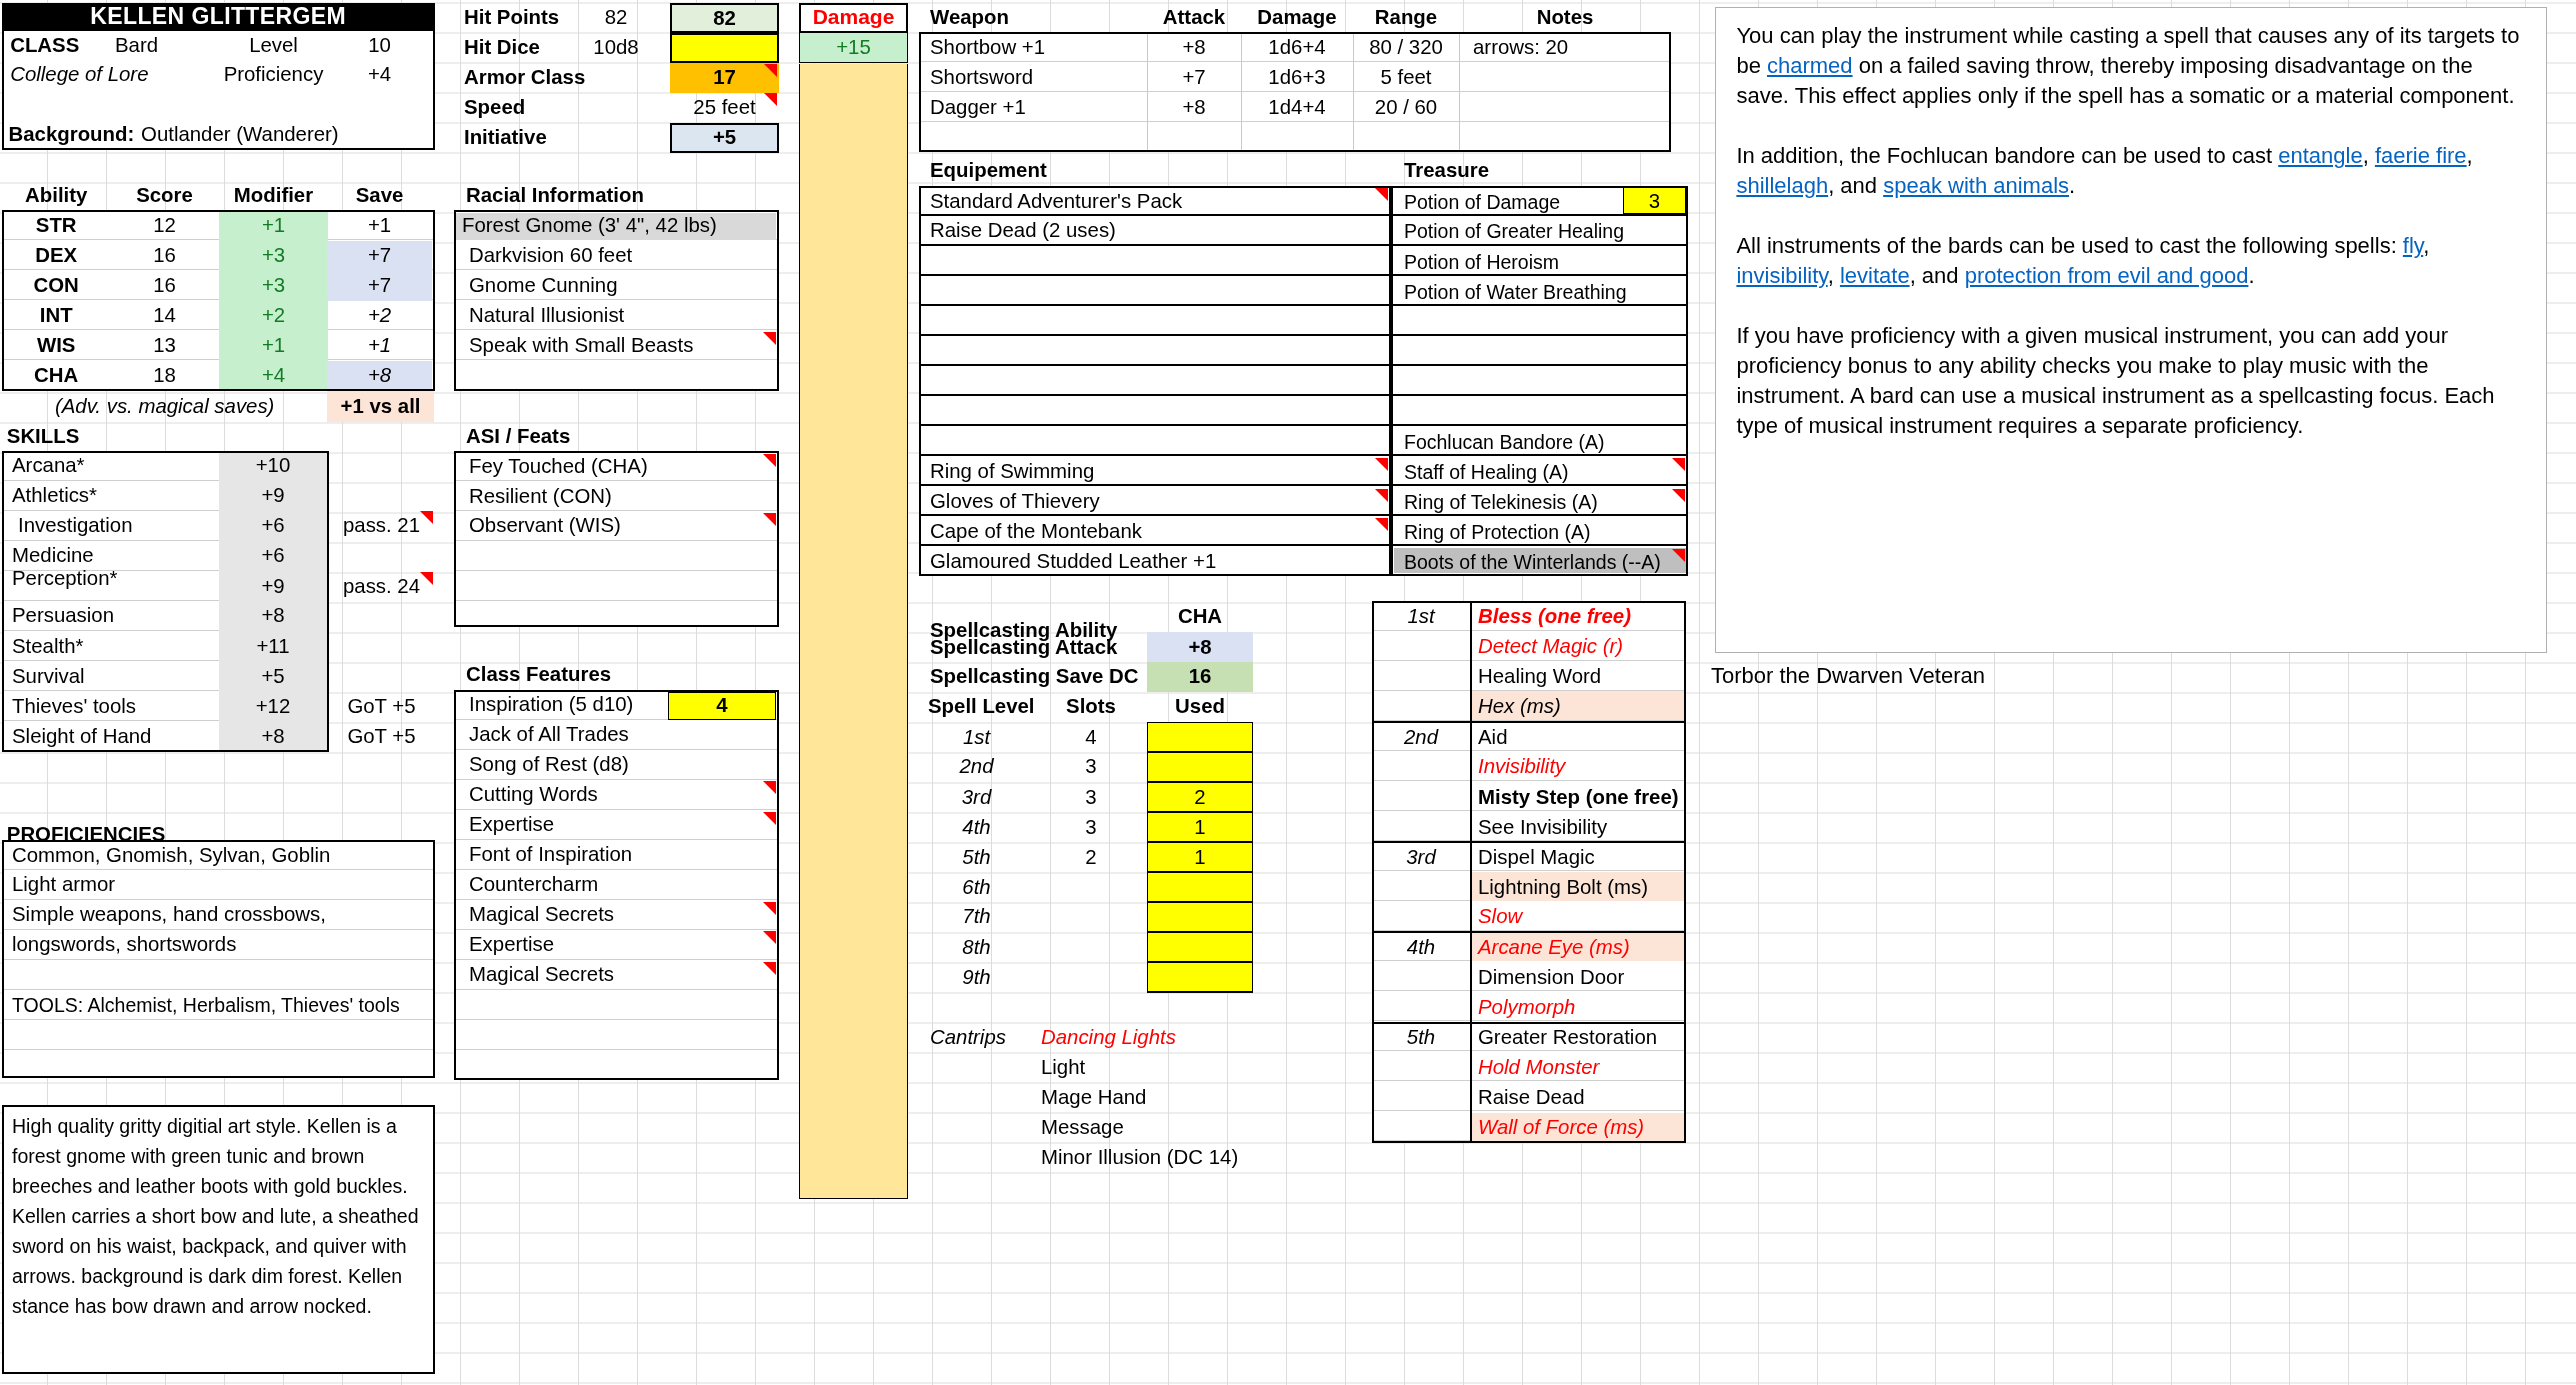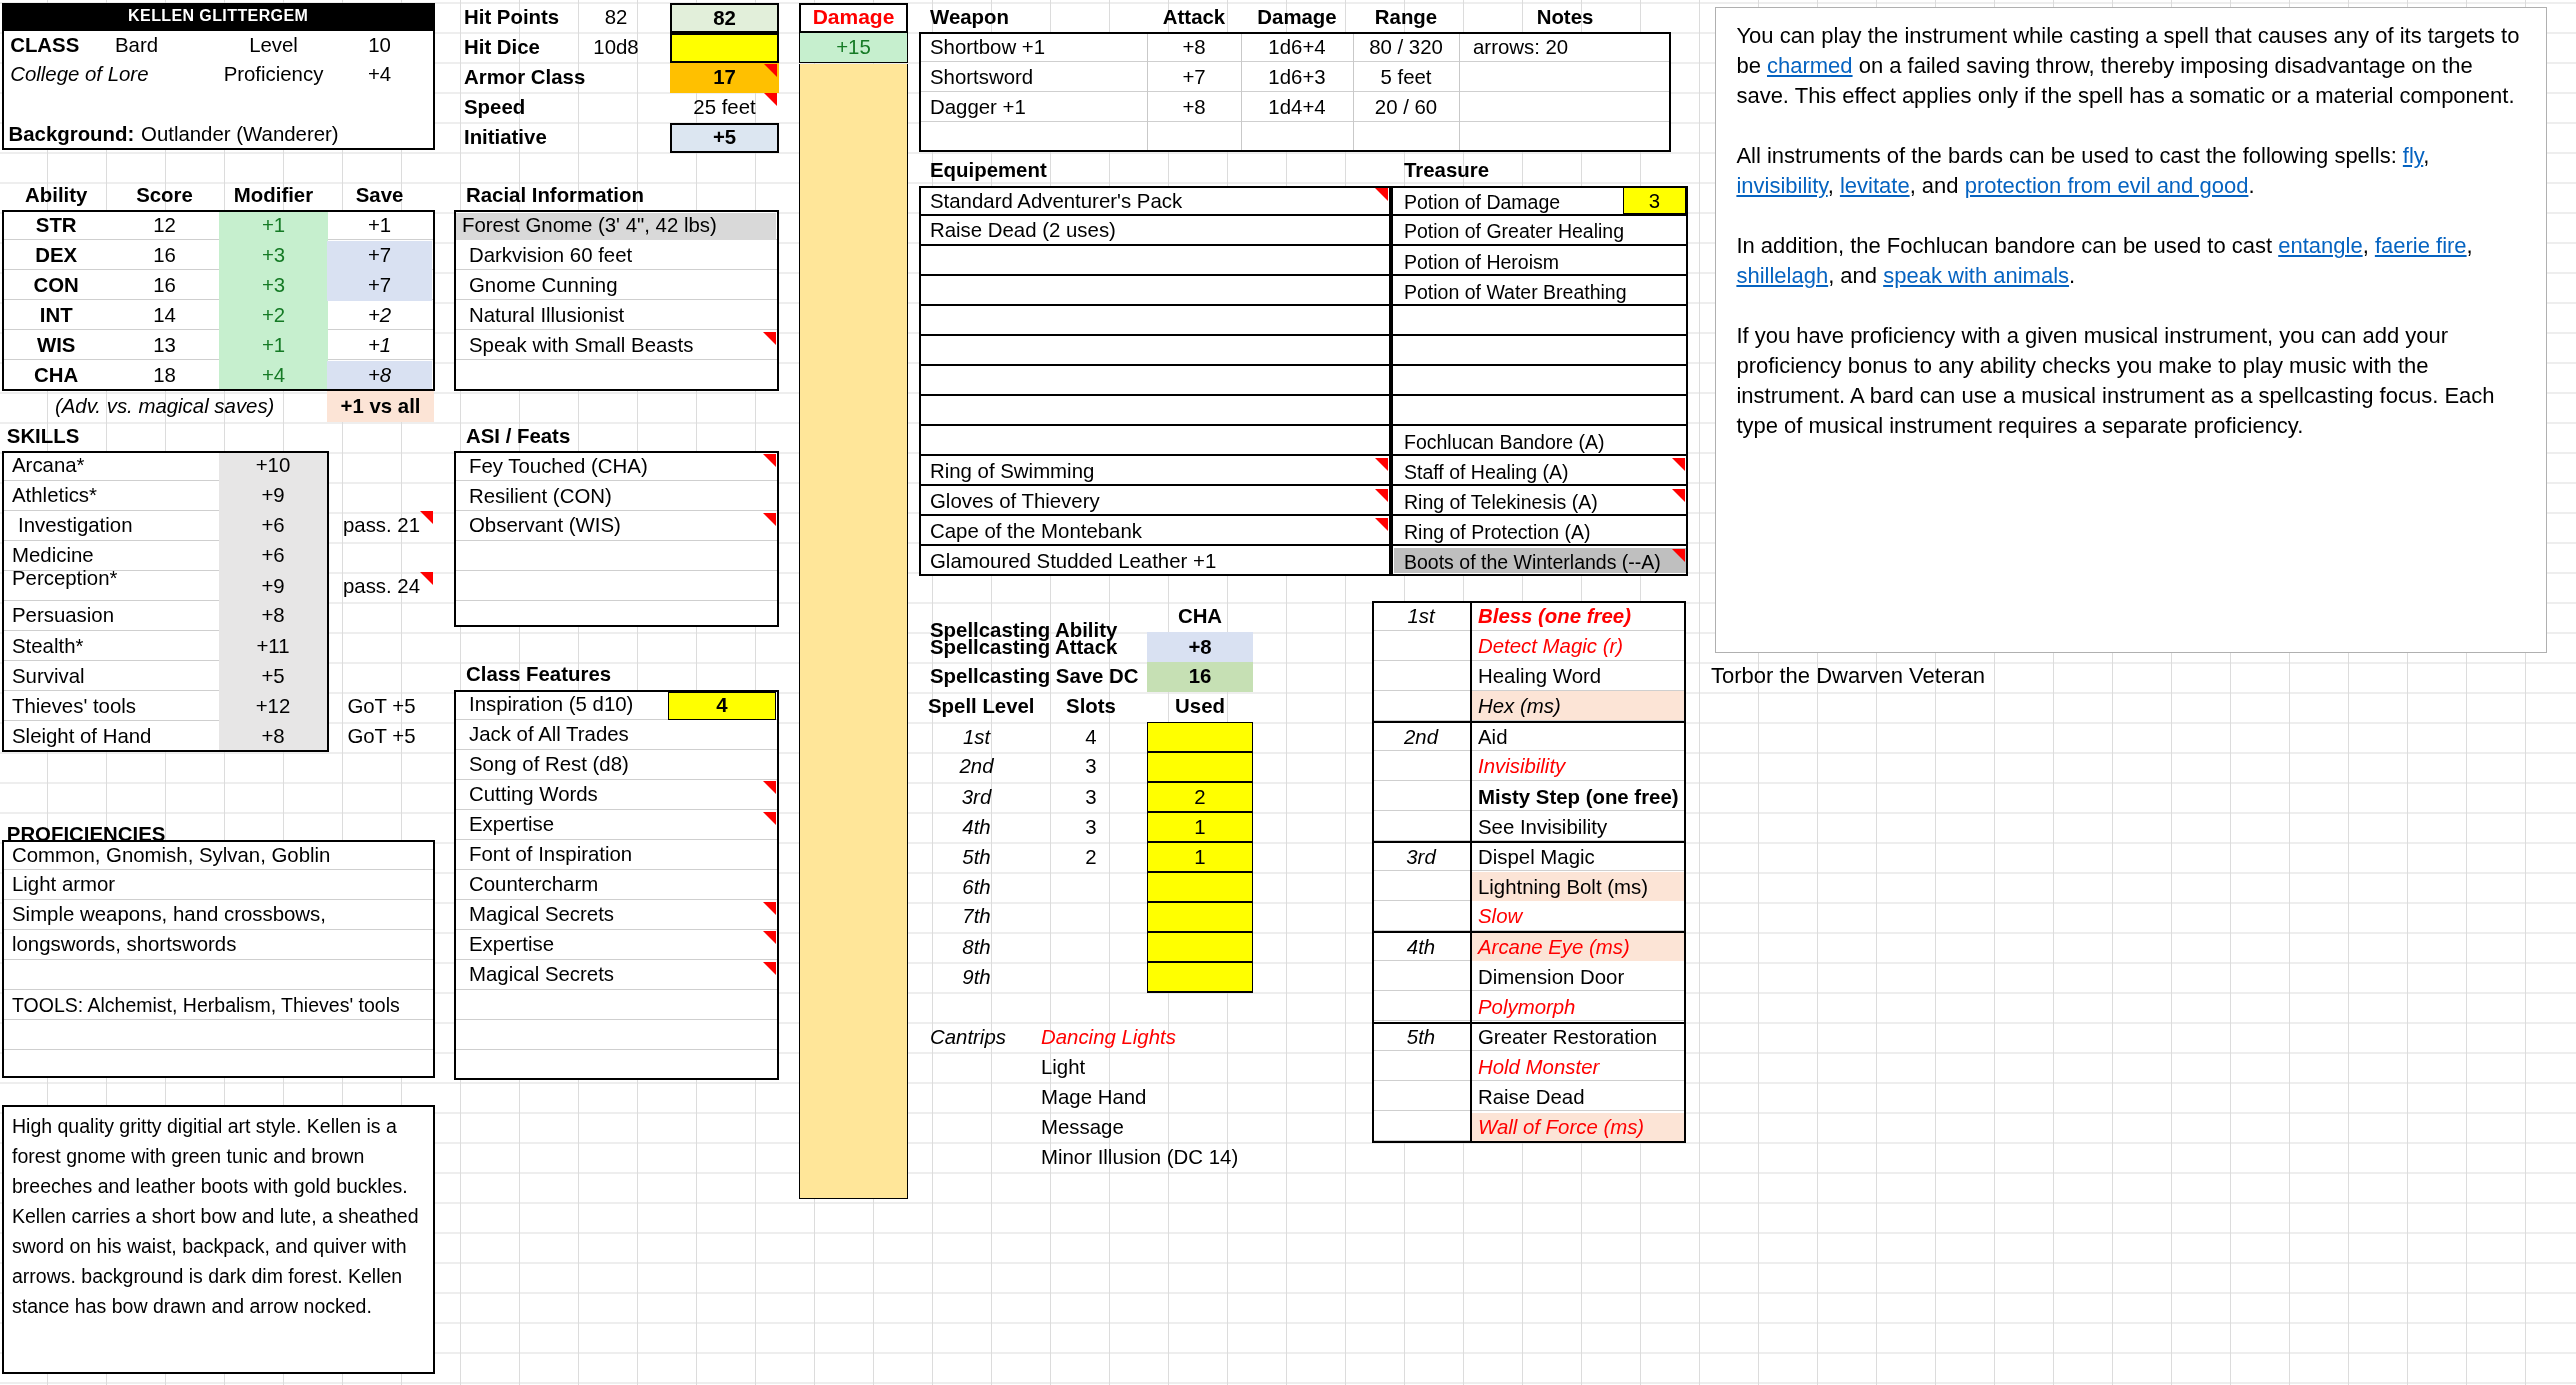--- a/index.html
+++ b/index.html
@@ -94,21 +94,21 @@
   <div class="outline" style="left:1.7px;top:1105px;width:433px;height:269px"></div>
   <div class="outline" style="left:454px;top:210px;width:325px;height:181px"></div>
   <div class="outline" style="left:454px;top:451px;width:325px;height:176px"></div>
   <div class="outline" style="left:454px;top:690px;width:325px;height:390px"></div>
   <div class="outline" style="left:919px;top:32px;width:752px;height:120px"></div>
   <div class="outline" style="left:919px;top:186px;width:472px;height:390px"></div>
   <div class="outline" style="left:1391px;top:186px;width:297px;height:390px"></div>
   <div class="outline" style="left:1372px;top:601px;width:314px;height:542px"></div>
   <div class="fill" style="left:668px;top:692px;width:108px;height:28px;background:#ffff00;border:1.7px solid #000"></div>
 
-  <div class="c ctr b" style="left:1.7px;top:2.5px;width:433px;height:28px;color:#fff;font-size:16px;letter-spacing:0.4px">KELLEN GLITTERGEM</div>
+  <div class="c ctr b" style="left:1.7px;top:2.5px;width:433px;height:28px;color:#fff;font-size:23px;letter-spacing:0.4px">KELLEN GLITTERGEM</div>
   <div class="c b" style="left:10.2px;top:30.5px;width:98px">CLASS</div>
   <div class="c" style="left:115px;top:30.5px;width:102px">Bard</div>
   <div class="c ctr" style="left:219px;top:30.5px;width:109px">Level</div>
   <div class="c ctr" style="left:327px;top:30.5px;width:105px">10</div>
   <div class="c i" style="left:10.2px;top:60px;width:204px">College of Lore</div>
   <div class="c ctr" style="left:219px;top:60px;width:109px">Proficiency</div>
   <div class="c ctr" style="left:327px;top:60px;width:105px">+4</div>
   <div class="c" style="left:8.5px;top:120px;width:420px">
     <span class="b">Background:</span>
     <span style="margin-left:6.8px">Outlander (Wanderer)</span>
@@ -323,22 +323,22 @@
   <div class="c i red" style="left:1478px;top:933px;width:206px">Arcane Eye (ms)</div>
   <div class="c" style="left:1478px;top:963px;width:206px">Dimension Door</div>
   <div class="c i red" style="left:1478px;top:993px;width:206px">Polymorph</div>
   <div class="c" style="left:1478px;top:1023px;width:206px">Greater Restoration</div>
   <div class="c i red" style="left:1478px;top:1053px;width:206px">Hold Monster</div>
   <div class="c" style="left:1478px;top:1083px;width:206px">Raise Dead</div>
   <div class="c i red" style="left:1478px;top:1113px;width:206px">Wall of Force (ms)</div>
 
   <div class="rules">
     <p><span>You can play the instrument while casting a spell that causes any of its targets to be </span><span class="link">charmed</span><span> on a failed saving throw, thereby imposing disadvantage on the save. This effect applies only if the spell has a somatic or a material component.</span></p>
+    <p><span>In addition, the Fochlucan bandore can be used to cast </span><span class="link">entangle</span><span>, </span><span class="link">faerie fire</span><span>, </span><span class="link">shillelagh</span><span>, and </span><span class="link">speak with animals</span><span>.</span></p>
     <p><span>All instruments of the bards can be used to cast the following spells: </span><span class="link">fly</span><span>, </span><span class="link">invisibility</span><span>, </span><span class="link">levitate</span><span>, and </span><span class="link">protection from evil and good</span><span>.</span></p>
-    <p><span>In addition, the Fochlucan bandore can be used to cast </span><span class="link">entangle</span><span>, </span><span class="link">faerie fire</span><span>, </span><span class="link">shillelagh</span><span>, and </span><span class="link">speak with animals</span><span>.</span></p>
     <p>If you have proficiency with a given musical instrument, you can add your proficiency bonus to any ability checks you make to play music with the instrument. A bard can use a musical instrument as a spellcasting focus. Each type of musical instrument requires a separate proficiency.</p>
   </div>
 
   <div class="c" style="left:1711px;top:661px;width:424px;font-size:22px">Torbor the Dwarven Veteran</div>
 
   <div class="tri" style="left:764px;top:64px"></div>
   <div class="tri" style="left:764px;top:93px"></div>
   <div class="tri" style="left:420px;top:511px"></div>
   <div class="tri" style="left:420px;top:572px"></div>
   <div class="tri" style="left:763px;top:332px"></div>

